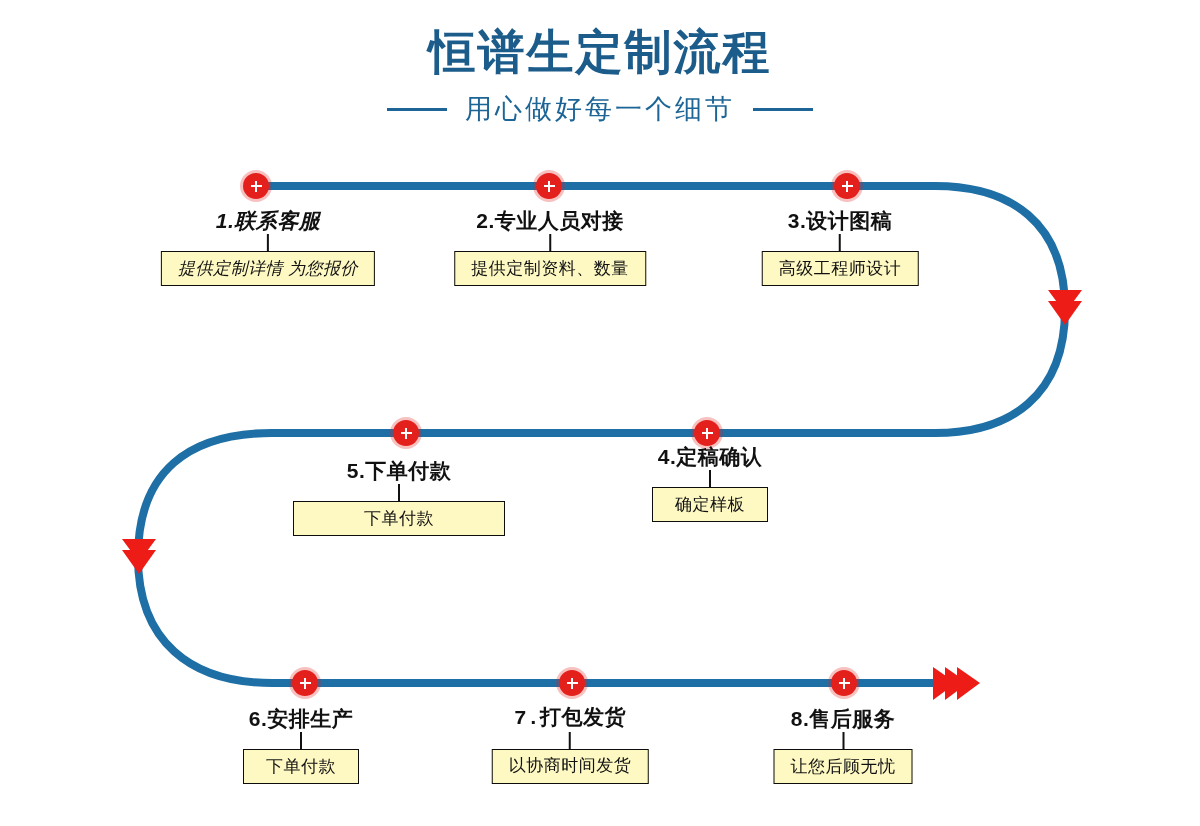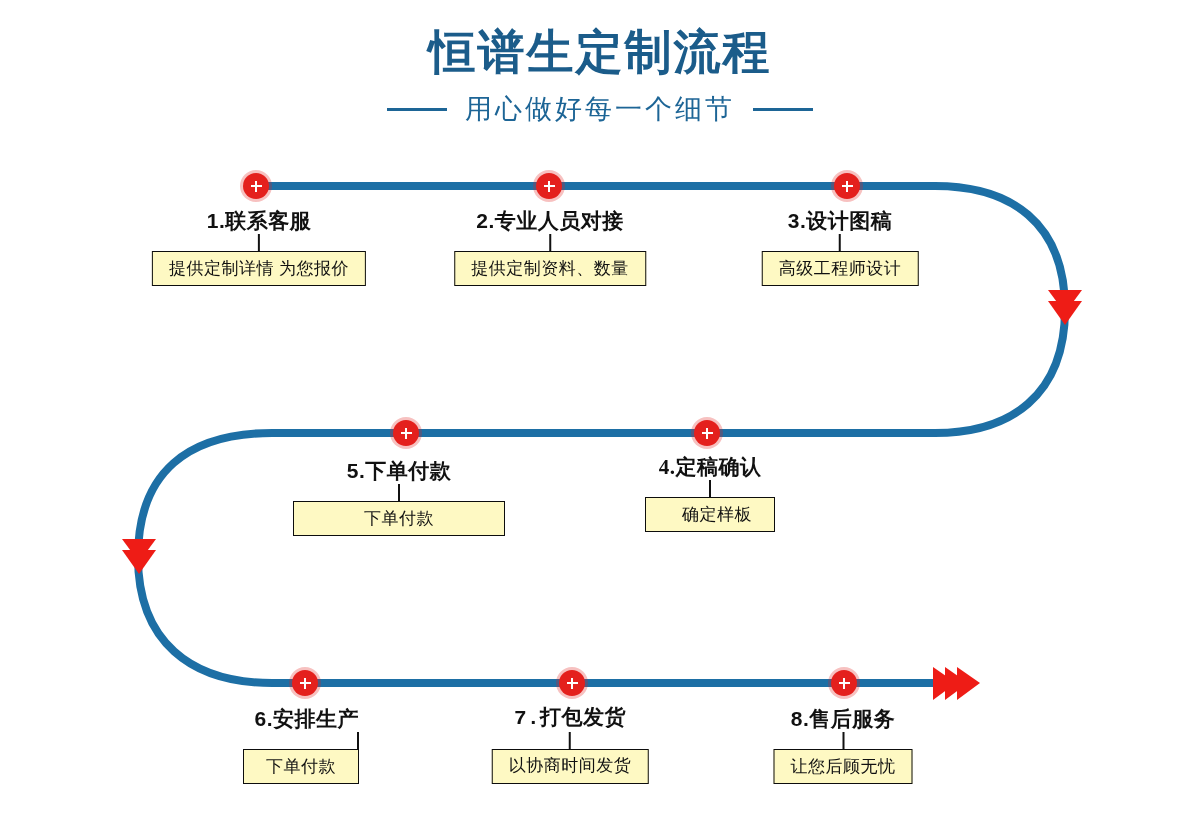--- a/index.html
+++ b/index.html
@@ -197,21 +197,21 @@
 <div class="node" style="left:305px; top:683px;">
   <span class="plus"></span>
 </div>
 <div class="node" style="left:572px; top:683px;">
   <span class="plus"></span>
 </div>
 <div class="node" style="left:844px; top:683px;">
   <span class="plus"></span>
 </div>
 
-<div class="step" style="left:259px; top:208px;">
+<div class="step" style="left:268px; top:208px;font-style:italic;">
   <div class="step-label">1.联系客服</div>
   <div class="step-stem"></div>
   <div class="step-box">提供定制详情 为您报价</div>
 </div>
 
 <div class="step" style="left:550px; top:208px;">
   <div class="step-label">2.专业人员对接</div>
   <div class="step-stem"></div>
   <div class="step-box">提供定制资料、数量</div>
 </div>
@@ -221,27 +221,27 @@
   <div class="step-stem"></div>
   <div class="step-box">高级工程师设计</div>
 </div>
 
 <div class="step" style="left:399px; top:458px;">
   <div class="step-label">5.下单付款</div>
   <div class="step-stem"></div>
   <div class="step-box" style="padding-left:70px; padding-right:70px;">下单付款</div>
 </div>
 
-<div class="step" style="left:710px; top:454px;font-family:Liberation Serif, serif;">
+<div class="step" style="left:710px; top:444px;">
   <div class="step-label">4.定稿确认</div>
   <div class="step-stem"></div>
-  <div class="step-box" style="padding-left:36px; padding-right:22px;">确定样板</div>
-</div>
-
-<div class="step" style="left:301px; top:706px;align-items:flex-end;">
+  <div class="step-box" style="padding-left:22px; padding-right:22px;">确定样板</div>
+</div>
+
+<div class="step" style="left:301px; top:706px;">
   <div class="step-label">6.安排生产</div>
   <div class="step-stem"></div>
   <div class="step-box" style="padding-left:22px; padding-right:22px;">下单付款</div>
 </div>
 
 <div class="step" style="left:570px; top:706px;font-family:Liberation Mono, monospace;">
   <div class="step-label">7.打包发货</div>
   <div class="step-stem"></div>
   <div class="step-box">以协商时间发货</div>
 </div>

